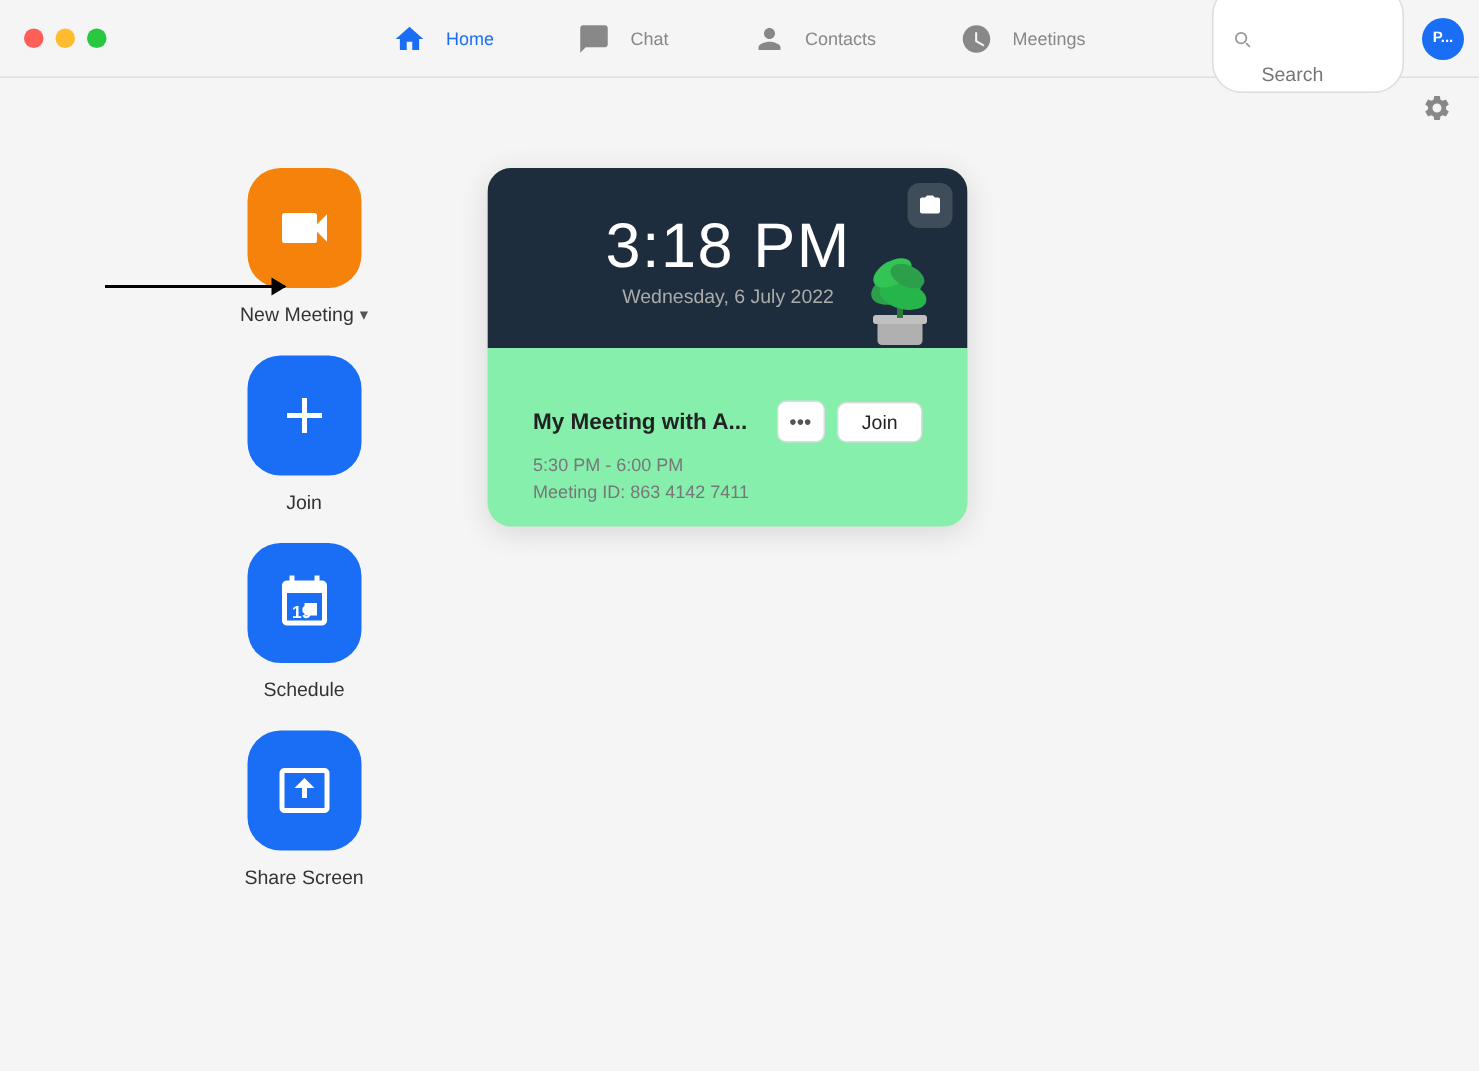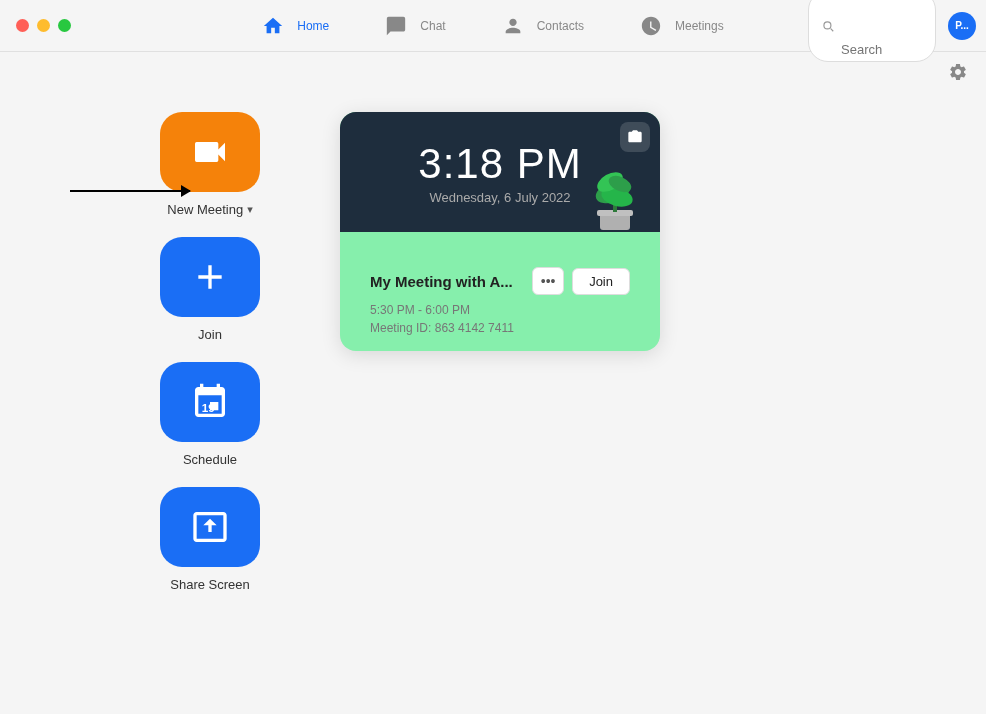--- a/index.html
+++ b/index.html
@@ -184,21 +184,21 @@
 
     .action-item {
       display: flex;
       flex-direction: column;
       align-items: center;
       gap: 10px;
       cursor: pointer;
     }
 
     .action-btn {
-      width: 100px;
+      width: 76px;
       height: 80px;
       border-radius: 22px;
       border: none;
       display: flex;
       align-items: center;
       justify-content: center;
       cursor: pointer;
     }
 
     .btn-orange { background: #f5820a; }

